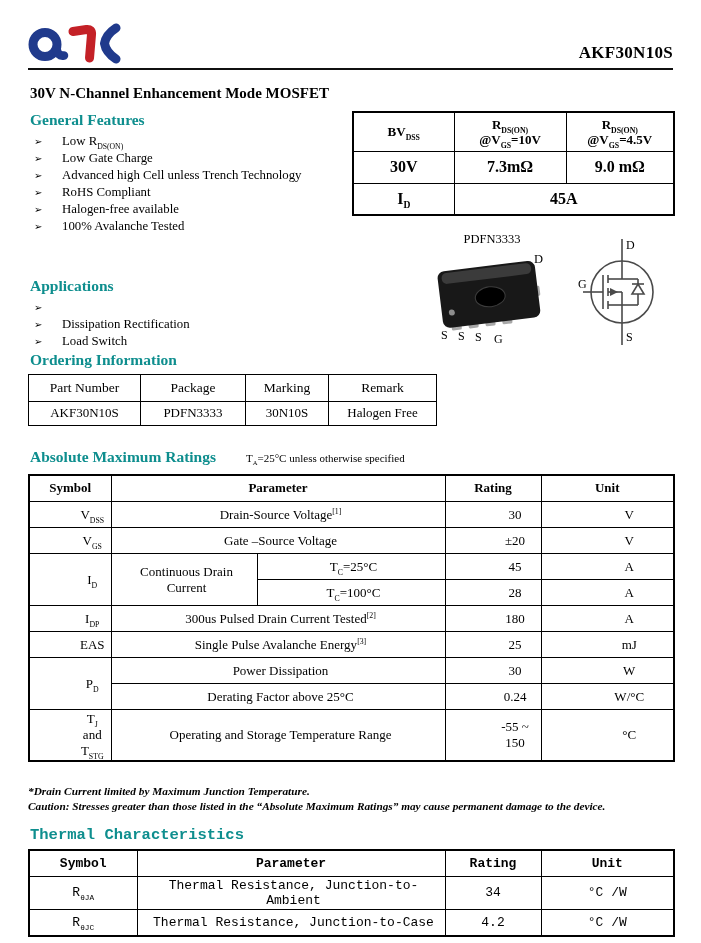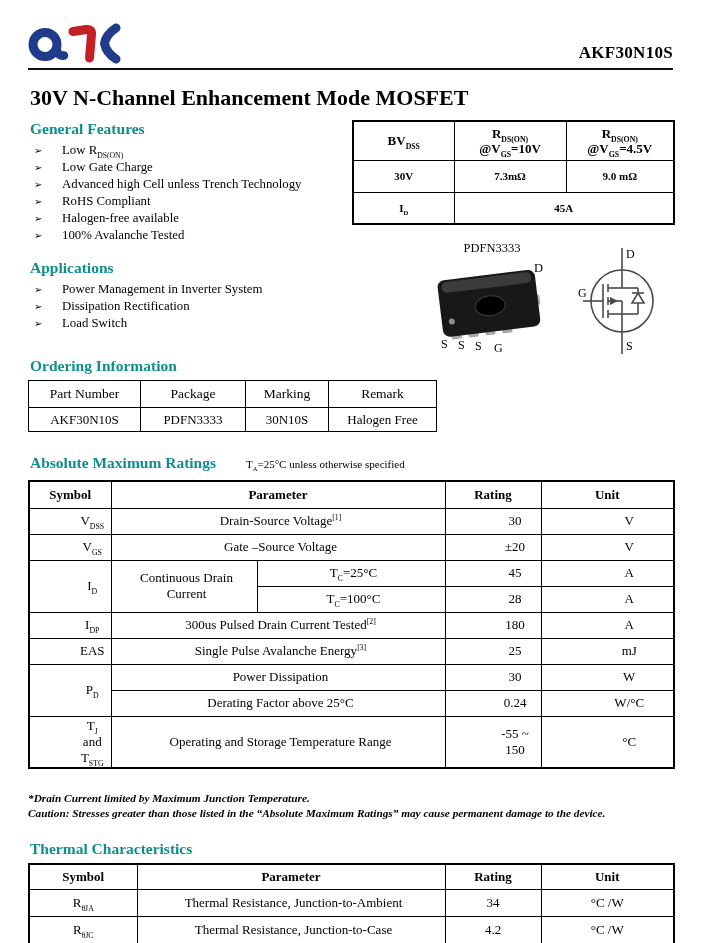--- a/index.html
+++ b/index.html
@@ -8,62 +8,62 @@
     width:701px; height:943px; background:#fff; overflow:hidden;
     padding:22px 28px 0 28px; color:#000;
     font-family:"Liberation Serif","DejaVu Serif",serif;
     position:relative;
   }
   
   .hdr { display:flex; justify-content:space-between; align-items:flex-end;
          border-bottom:2px solid #101010; padding-bottom:4px; height:48px; }
   .part-no { font-weight:bold; font-size:17px; letter-spacing:.3px; padding-bottom:1px; }
   
-  h1.doc-title { font-size:22px; font-weight:bold; margin:15px 0 9px 2px; }
+  h1.doc-title { font-size:15px; font-weight:bold; margin:15px 0 9px 2px; }
   h2.sec { color:#0e8e8e; font-size:15.5px; font-weight:bold; margin:0 0 5px 2px; }
   
   ul.blist { list-style:none; margin-left:6px; }
   ul.blist li { display:flex; font-size:12.8px; line-height:14.4px; margin-bottom:1.5px; }
   .blt { font-family:"DejaVu Sans",sans-serif; font-size:10px; width:28px; flex:0 0 28px; padding-top:1px; }
   sub { font-size:.6em; line-height:0; }
   sup { font-size:.6em; line-height:0; }
   
   table.t { border-collapse:collapse; table-layout:fixed; }
   table.t th, table.t td { border:1.5px solid #000; text-align:center;
                            font-size:13px; padding:1px 4px; vertical-align:middle; }
   table.t th { font-weight:bold; }
   
   table.summary { width:321px; border:2px solid #000; }
   table.summary th { height:39px; font-size:13px; line-height:15px; }
-  table.summary td { height:32px; font-weight:bold; font-size:11px; }
+  table.summary td { height:32px; font-weight:bold; font-size:16px; }
   
   .cols { display:flex; margin-top:2px; }
   .col-left { width:334px; }
   .col-right { width:321px; }
-  .apps { margin-top:16px; }
+  .apps { margin-top:43px; }
   
   .figure { margin-top:16px; margin-left:66px; display:flex; align-items:flex-start; }
   .pkg-wrap { display:flex; flex-direction:column; align-items:center; }
   .pkg-label { font-size:12.5px; margin-bottom:3px; }
   
   .ordering { }
   table.ordering-t { width:408px; border:1.8px solid #000; }
   table.ordering-t th { font-weight:normal; font-size:13.5px; height:27px; }
   table.ordering-t td { font-size:13px; height:24px; }
   
   .amr { margin-top:22px; }
   .amr-head h2 { display:inline-block; }
   .amr-note { font-size:11px; margin-left:30px; }
   table.big { width:645px; border:2.2px solid #000; margin-top:3px; }
   table.big th { height:27px; }
   table.big td { height:26px;padding-left:48px; }
   td.pl { text-align:right; padding-left:9px !important; }
   .fnotes { margin-top:22px; font-style:italic; font-weight:bold; font-size:11.3px; line-height:15px; }
   
-  .thermal { margin-top:19px; }
+  .thermal { margin-top:12px;font-family:Liberation Mono, monospace; }
   table.thermal-t { width:645px; border:2.2px solid #000; }
   table.thermal-t th { height:26px; }
   table.thermal-t td { height:27px; }
 </style>
 </head>
 <body>
 
 <div class="page">
 
   <div class="hdr">
@@ -111,21 +111,20 @@
             <span>100% Avalanche Tested</span>
           </li>
         </ul>
       </section>
 
       <section class="apps">
         <h2 class="sec">Applications</h2>
         <ul class="blist">
           <li>
             <span class="blt">➢</span>
-            <span>Power Management in Inverter System</span>
           </li>
           <li>
             <span class="blt">➢</span>
             <span>Dissipation Rectification</span>
           </li>
           <li>
             <span class="blt">➢</span>
             <span>Load Switch</span>
           </li>
         </ul>

